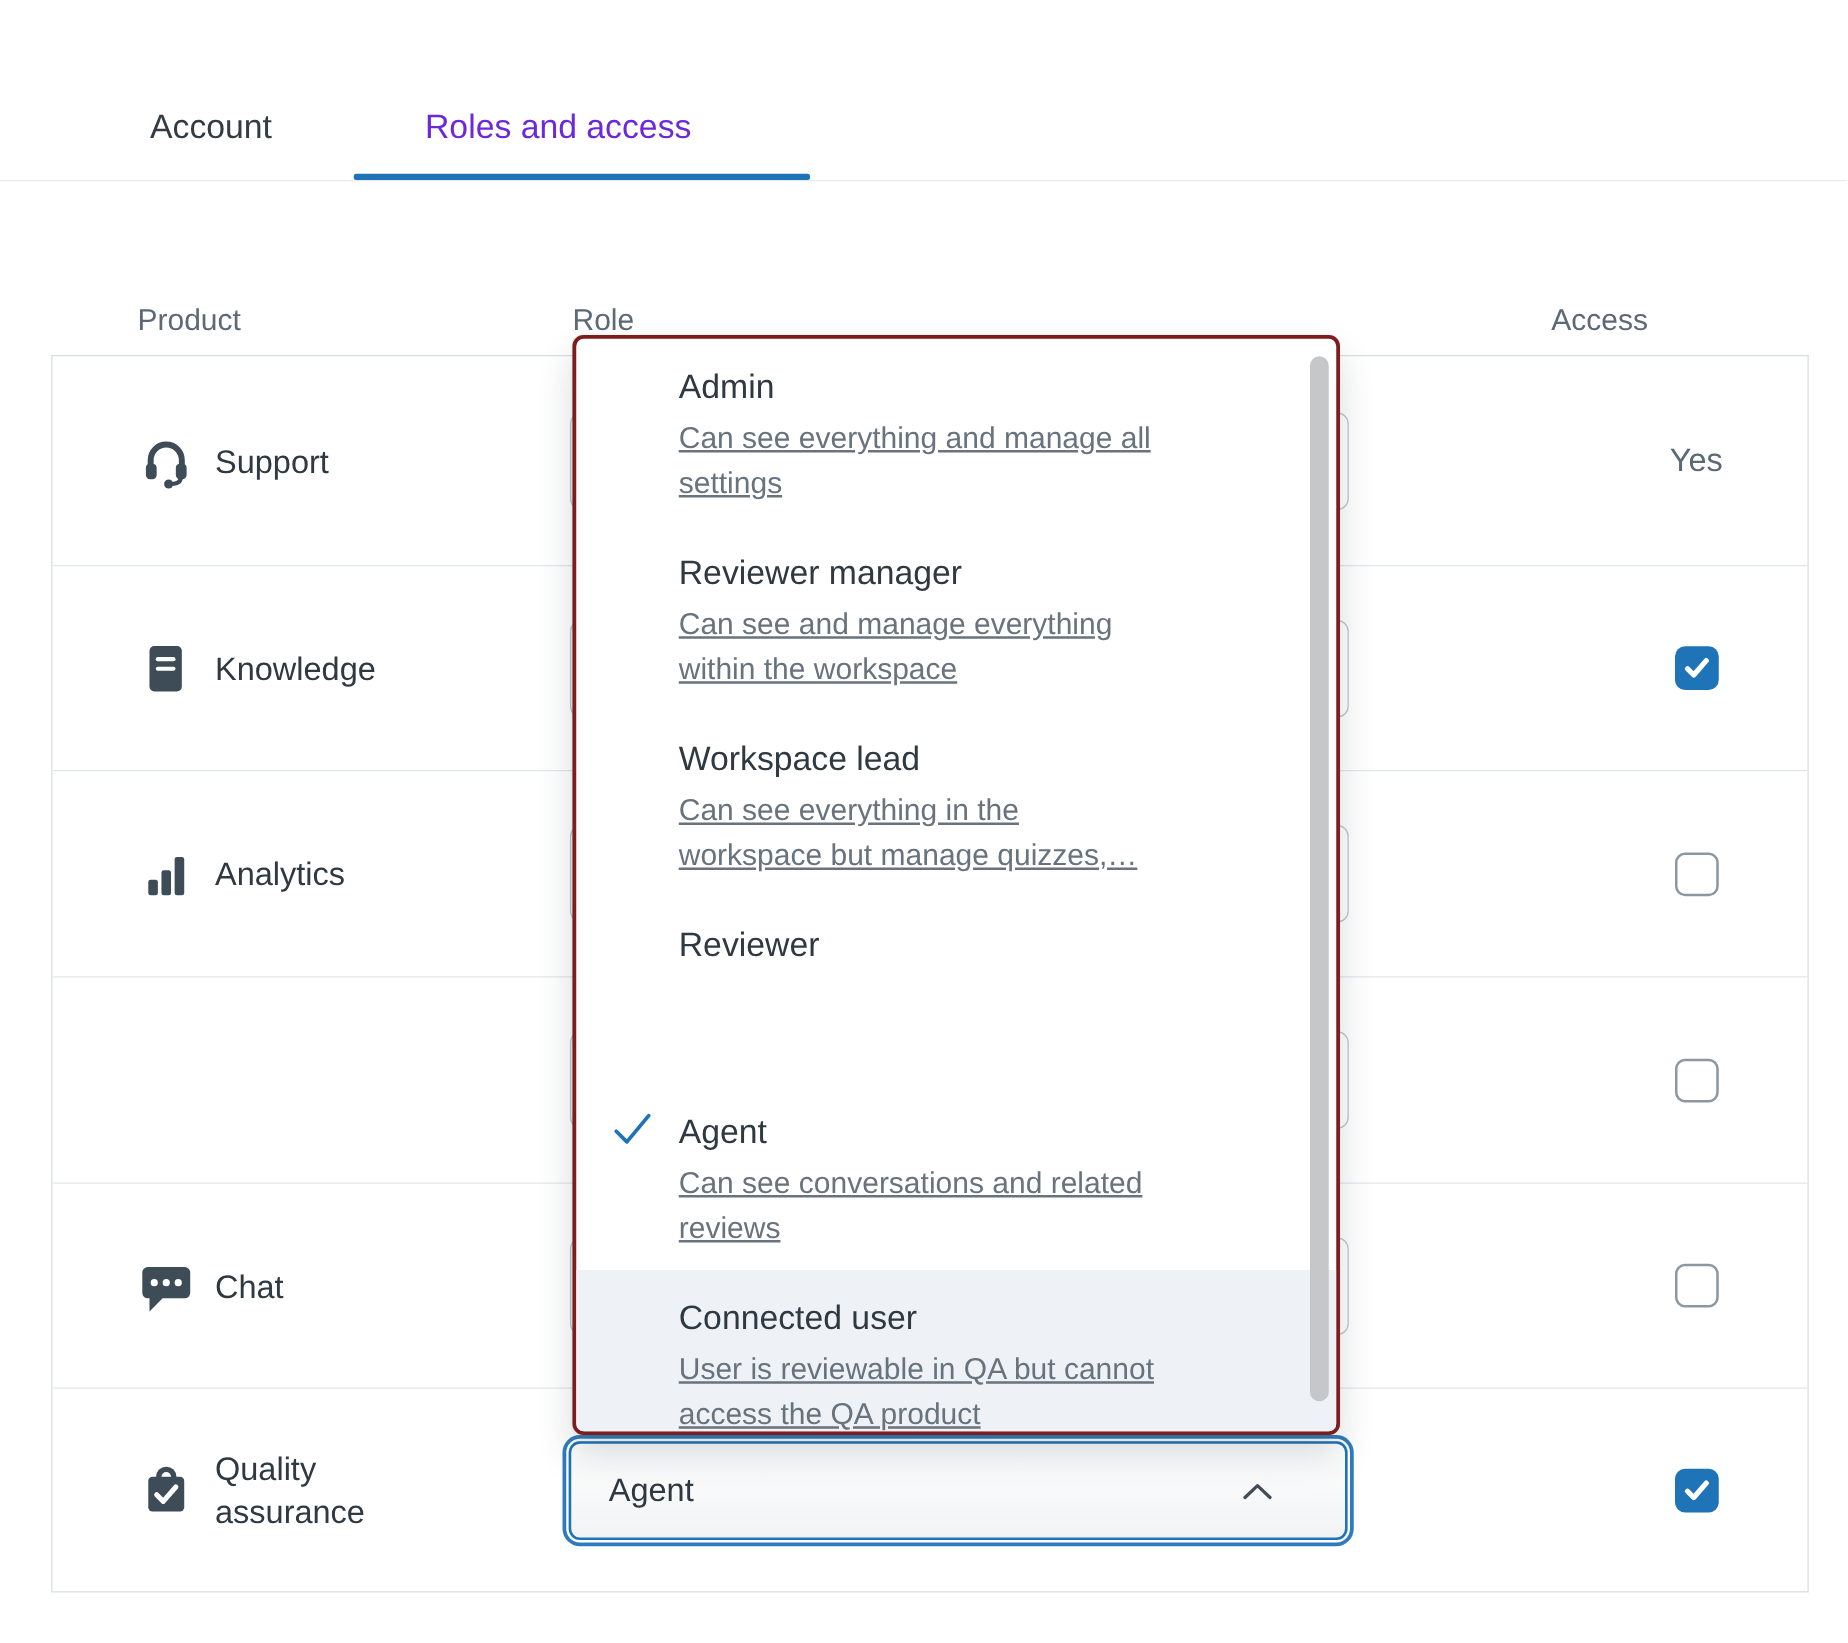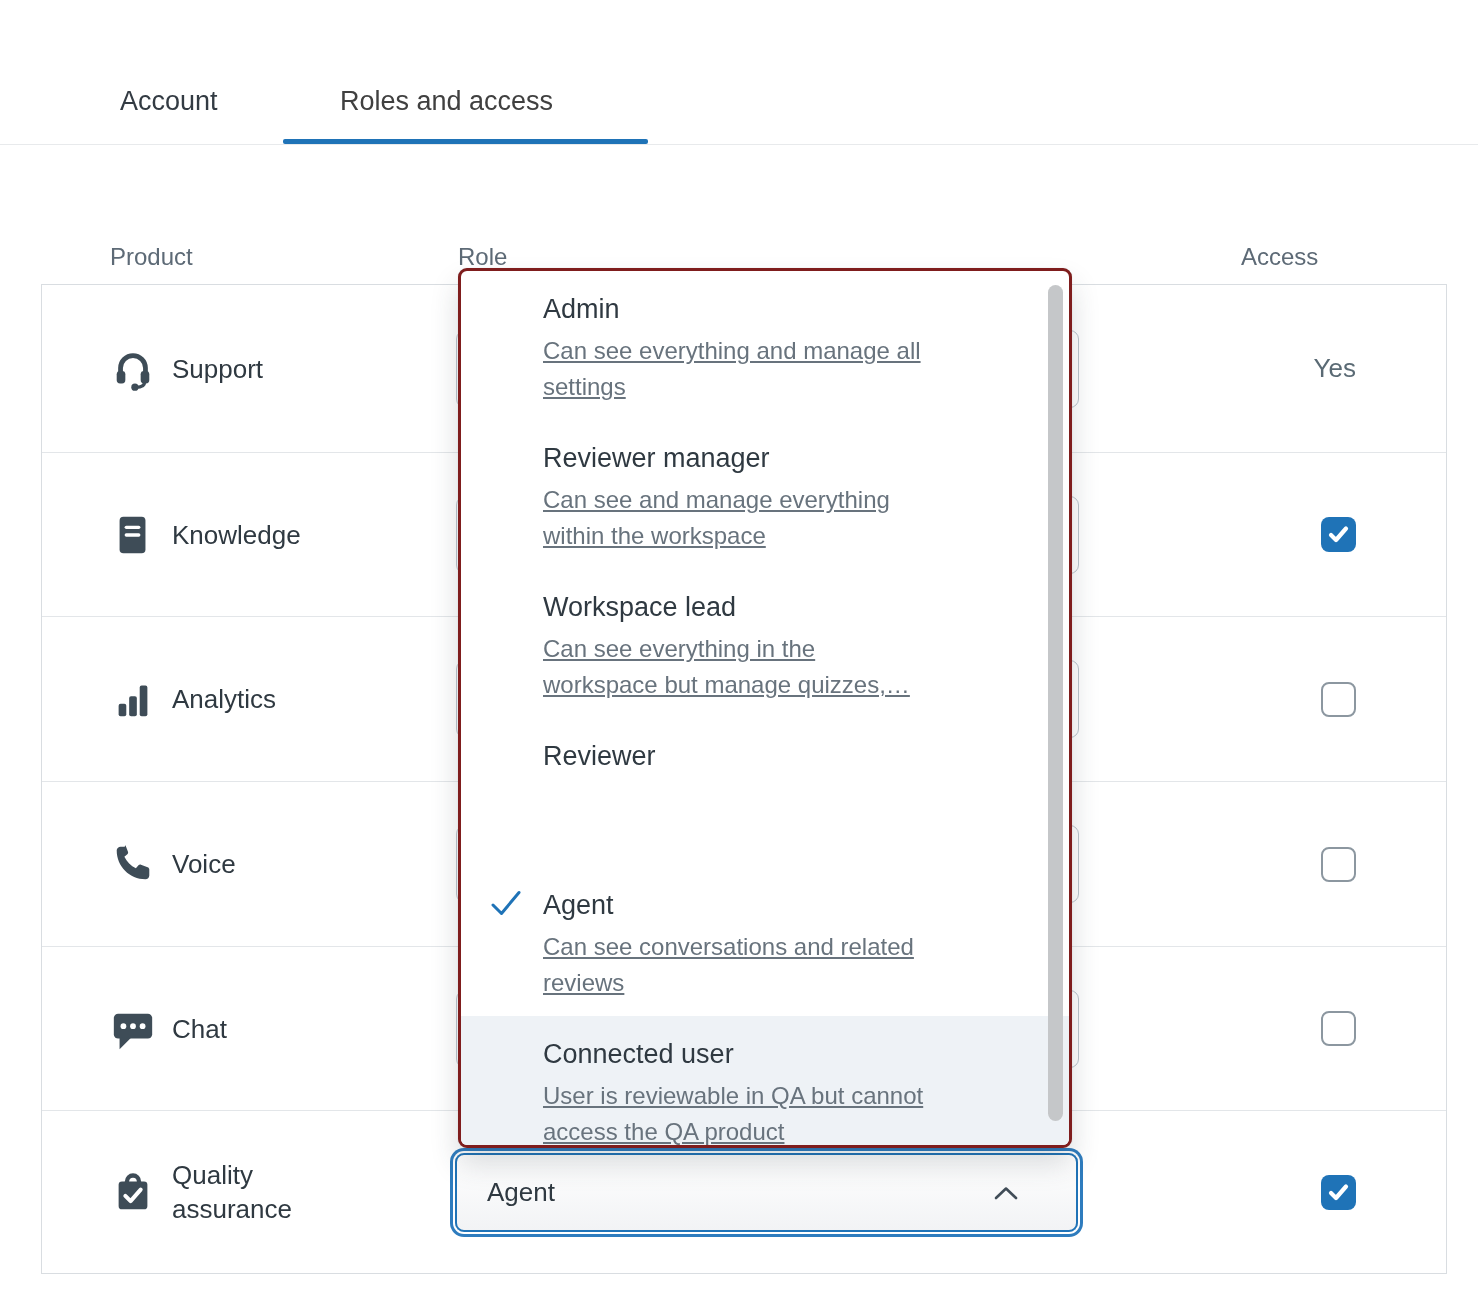--- a/index.html
+++ b/index.html
@@ -4,21 +4,21 @@
 <style>
   html,body{margin:0;padding:0;background:#ffffff;}
   #page{
     position:relative;width:1478px;height:1314px;background:#ffffff;
     font-family:"Liberation Sans",sans-serif;color:#2f3941;overflow:hidden;
   }
   
   .tabs-border{position:absolute;left:0;top:144px;width:1478px;height:1px;background:#e8eaec;}
   .tab{position:absolute;top:86px;font-size:27px;cursor:pointer;}
   .tab-account{left:120px;color:#333b43;}
-  .tab-roles{left:340px;color:#404040;}
+  .tab-roles{left:340px;color:#6d28d9;}
   .tab-underline{position:absolute;left:283px;top:139px;width:365px;height:5px;background:#1f73b7;border-radius:2px;}
   
   .col-header{position:absolute;top:243px;font-size:24px;color:#5d6a76;}
   .h-product{left:110px;}
   .h-role{left:458px;}
   .h-access{left:1241px;}
   
   .table-box{
     position:absolute;left:41px;top:284px;width:1406px;height:990px;
     border:1px solid #d9dde1;box-sizing:border-box;background:#fff;
@@ -31,22 +31,22 @@
     padding-left:68px;gap:16px;
   }
   .picon{width:46px;height:46px;flex:0 0 46px;display:block;}
   .product-label{font-size:26px;color:#2f3941;max-width:170px;line-height:34px;}
   
   .select-ghost{
     position:absolute;left:414px;width:623px;height:78px;top:50%;margin-top:-39px;
     background:#ffffff;border:1px solid #bcc5cd;border-radius:9px;box-sizing:border-box;z-index:1;
   }
   .access-cell{
-    position:absolute;left:1174px;width:140px;top:0;bottom:0;
-    display:flex;align-items:center;justify-content:flex-end;
+    position:absolute;left:1245px;width:140px;top:0;bottom:0;
+    display:flex;align-items:center;justify-content:center;
   }
   .yes-text{font-size:26px;color:#5a6a74;}
   .checkbox{
     width:35px;height:35px;border-radius:8px;box-sizing:border-box;
     border:2px solid #8c97a0;background:#fff;display:flex;align-items:center;justify-content:center;cursor:pointer;
   }
   .checkbox.checked{border:none;background:#1f73b7;}
   
   .dropdown{
     position:absolute;left:458px;top:268px;width:614px;height:880px;z-index:30;
@@ -136,26 +136,20 @@
         </svg>
         <span class="product-label">Analytics</span>
       </div>
       <div class="select-ghost"></div>
       <div class="access-cell">
         <div class="checkbox"></div>
       </div>
     </div>
 
     <div class="row r3">
-      <div class="product-cell">
-        <svg class="picon" viewBox="0 0 48 48">
-          <path d="M11 6 C8.8 6 7 7.8 7 10 c0 16.6 13.4 30 30 30 2.2 0 4-1.8 4-4 v-6.2 c0-1.1-.7-2-1.7-2.4 l-7-2.7 c-.9-.35-1.95-.1-2.6.65 l-2.7 3.1 c-5.2-2.5-9.5-6.8-12-12 l3.1-2.7 c.75-.65 1-1.7.65-2.6 l-2.7-7 C15.6 6.7 14.6 6 13.5 6 z" fill="#3e4c57"></path>
-        </svg>
-        <span class="product-label">Voice</span>
-      </div>
       <div class="select-ghost"></div>
       <div class="access-cell">
         <div class="checkbox"></div>
       </div>
     </div>
 
     <div class="row r4">
       <div class="product-cell">
         <svg class="picon" viewBox="0 0 48 48">
           <rect x="4" y="8" width="40" height="26" rx="4.5" fill="#3e4c57"></rect>

